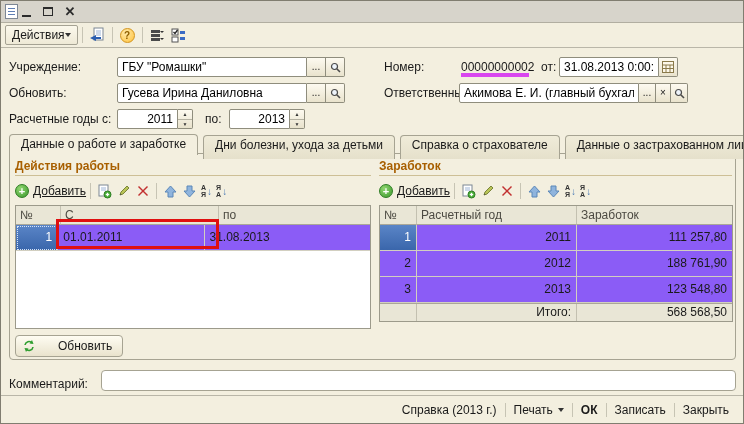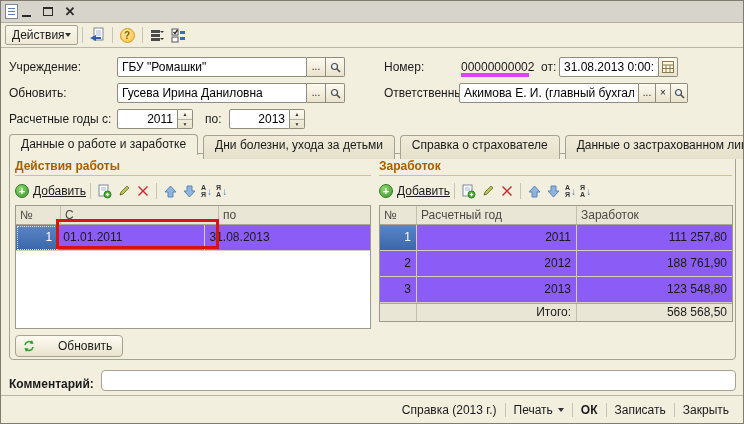--- a/index.html
+++ b/index.html
@@ -72,21 +72,21 @@
   .sel-cell.focused { outline:1px dotted #d7e4f7; outline-offset:-2px; }
   .tfoot { position:absolute; left:0; right:0; bottom:0; height:18px; display:flex; border-top:1px solid #aaa798; }
   .tf { background:#e9e6d6; height:100%; line-height:17px; border-right:1px solid #c3c0b0; padding:0 5px; text-align:right; }
 
   
   .annotation-box { position:absolute; left:55px; top:218px; width:163px; height:30px; border:3px solid #e01010; z-index:10; pointer-events:none; }
 
   .refresh-btn { position:absolute; left:5px; top:181px; height:22px; display:flex; align-items:center; gap:22px; padding:0 10px 0 6px; border:1px solid #a6a392; border-radius:4px; background:linear-gradient(#fefcf2,#e9e3cd); cursor:default; }
 
   
-  .comment-label { position:absolute; left:8px; top:376px;font-weight:bold; }
+  .comment-label { position:absolute; left:8px; top:376px; }
   .comment-input { position:absolute; left:100px; top:369px; width:635px; height:21px; border:1px solid #a6a392; border-radius:4px; background:#fff; font-family:"Liberation Sans",sans-serif; font-size:12px; padding:0 5px; outline:none; }
 
   .footer-bar { position:absolute; left:0; top:394px; width:100%; height:29px; border-top:1px solid #b9b6a8; display:flex; align-items:center; justify-content:flex-end; padding-right:6px; }
   .fbtn { padding:3px 8px; white-space:nowrap; cursor:default; display:flex; align-items:center; gap:5px; }
   .fbtn.bold { font-weight:bold; }
   .fsep { width:1px; height:14px; background:#c7c4b4; }
 
   svg { display:block; }
 </style>
 </head>

